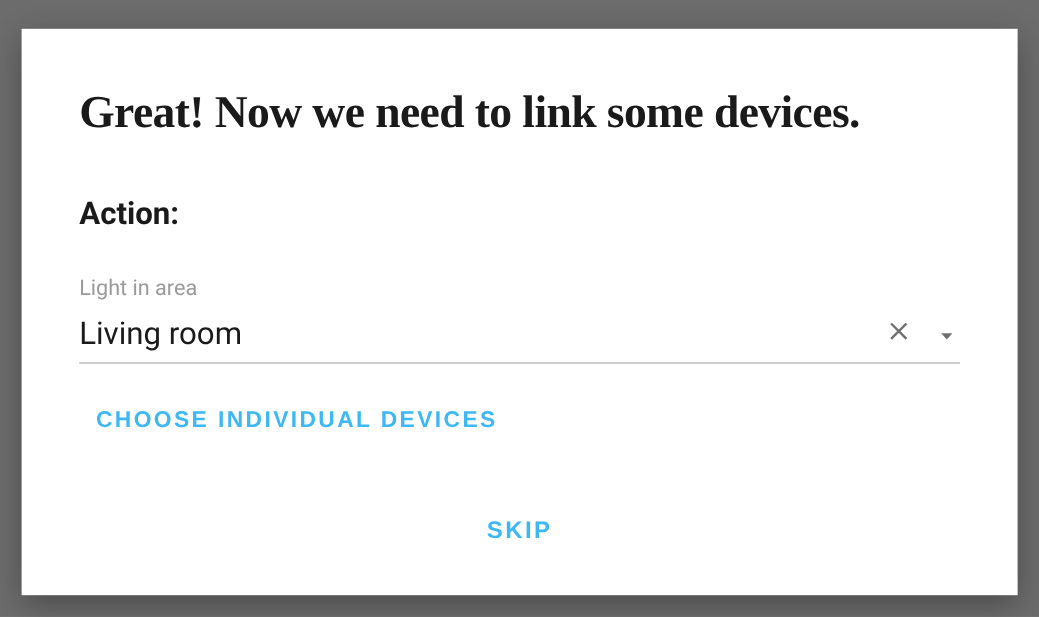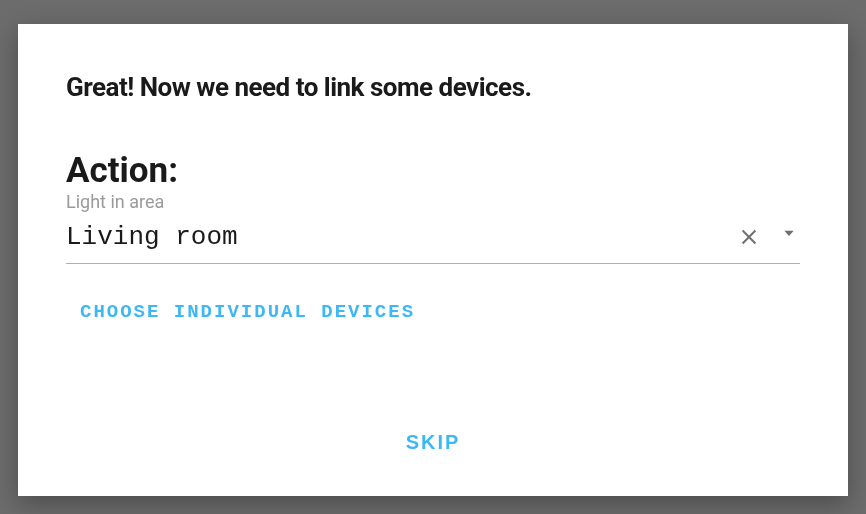--- a/index.html
+++ b/index.html
@@ -30,50 +30,51 @@
       right: 18px;
       bottom: 18px;
       background: #ffffff;
       box-shadow: 0 8px 24px rgba(0,0,0,0.3);
       padding: 48px 48px 32px 48px;
       display: flex;
       flex-direction: column;
     }
     
     .dialog-title {
-      font-size: 26px;
+      font-size: 38px;
       font-weight: 700;
       color: #1a1a1a;
       letter-spacing: -0.5px;
       margin-bottom: 48px;
+      font-family: Liberation Serif, serif;
     }
     
     .action-label {
-      font-size: 35px;
+      font-size: 26px;
       font-weight: 700;
       color: #1a1a1a;
+      margin-bottom: 36px;
     }
     
     .field-wrapper {
       margin-bottom: 23px;
     }
     
     .field-label {
       font-size: 18px;
       color: #9a9a9a;
       margin-bottom: 10px;
     }
     
     .field-row {
       display: flex;
-      align-items: flex-start;
+      align-items: flex-end;
       border-bottom: 1px solid #b0b0b0;
       padding-bottom: 8px;
       gap: 14px;
-      font-family: Liberation Mono, monospace;
     }
     
     .field-value {
       flex: 1;
       font-size: 26px;
       color: #1a1a1a;
       font-weight: 400;
     }
     
     .icon-btn {
@@ -102,21 +103,20 @@
       border: none;
       color: #3db8f5;
       font-size: 19px;
       font-weight: 600;
       letter-spacing: 2px;
       text-transform: uppercase;
       cursor: pointer;
       padding: 14px 0;
       text-align: left;
       margin-left: 14px;
-      font-family: Liberation Mono, monospace;
     }
     
     .footer {
       margin-top: auto;
       display: flex;
       justify-content: center;
       align-items: center;
       padding-top: 20px;
     }
     

